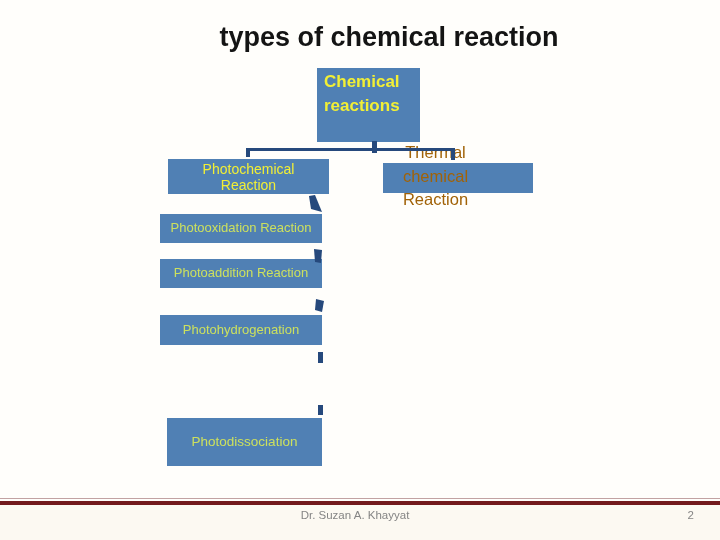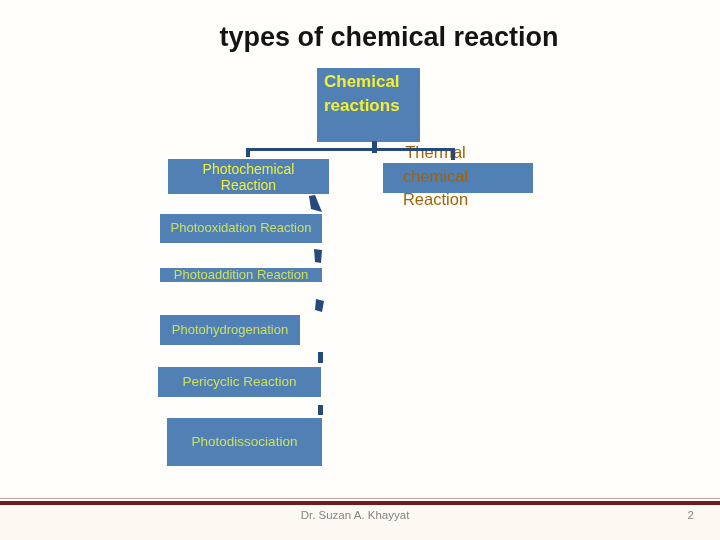--- a/index.html
+++ b/index.html
@@ -37,22 +37,22 @@
   .node.thermal-box{
     left:383px;top:163px;width:150px;height:30px;
   }
   .thermal-text{
     position:absolute;left:358px;top:141px;width:155px;
     text-align:center;white-space:pre-line;
     font-size:16.5px;line-height:23.5px;color:#a16207;
   }
   .node.sub{font-size:13px;color:#CCE05E;font-weight:normal;}
   .node.sub1{left:160px;top:214px;width:162px;height:29px;}
-  .node.sub2{left:160px;top:268px;width:162px;height:14px;}
-  .node.sub3{left:160px;top:315px;width:140px;height:30px;}
+  .node.sub2{left:160px;top:259px;width:162px;height:29px;}
+  .node.sub3{left:160px;top:315px;width:162px;height:30px;}
   .node.sub4{left:158px;top:367px;width:163px;height:30px;font-size:13.5px;}
   .node.sub5{left:167px;top:418px;width:155px;height:48px;font-size:13.5px;}
   .connector-layer{
     position:absolute;left:0;top:0;width:720px;height:540px;
     pointer-events:none;
   }
   .footer-line-thin{
     position:absolute;left:0;top:498px;width:720px;height:1px;
     background:#C2A2A2;
   }
@@ -88,21 +88,20 @@
 Reaction</div>
 
   <div class="node thermal-box"></div>
   <div class="thermal-text">Thermal
 chemical
 Reaction</div>
 
   <div class="node sub sub1">Photooxidation Reaction</div>
   <div class="node sub sub2">Photoaddition Reaction</div>
   <div class="node sub sub3">Photohydrogenation</div>
-  <div class="node sub sub4">Pericyclic Reaction</div>
   <div class="node sub sub5">Photodissociation</div>
 
   <svg class="connector-layer" width="720" height="540" viewBox="0 0 720 540">
 
     <rect x="372" y="141" width="5" height="12" fill="#26497C"></rect>
 
     <rect x="246" y="148" width="209" height="3" fill="#26497C"></rect>
 
     <rect x="246" y="148" width="4" height="9" fill="#26497C"></rect>
 

